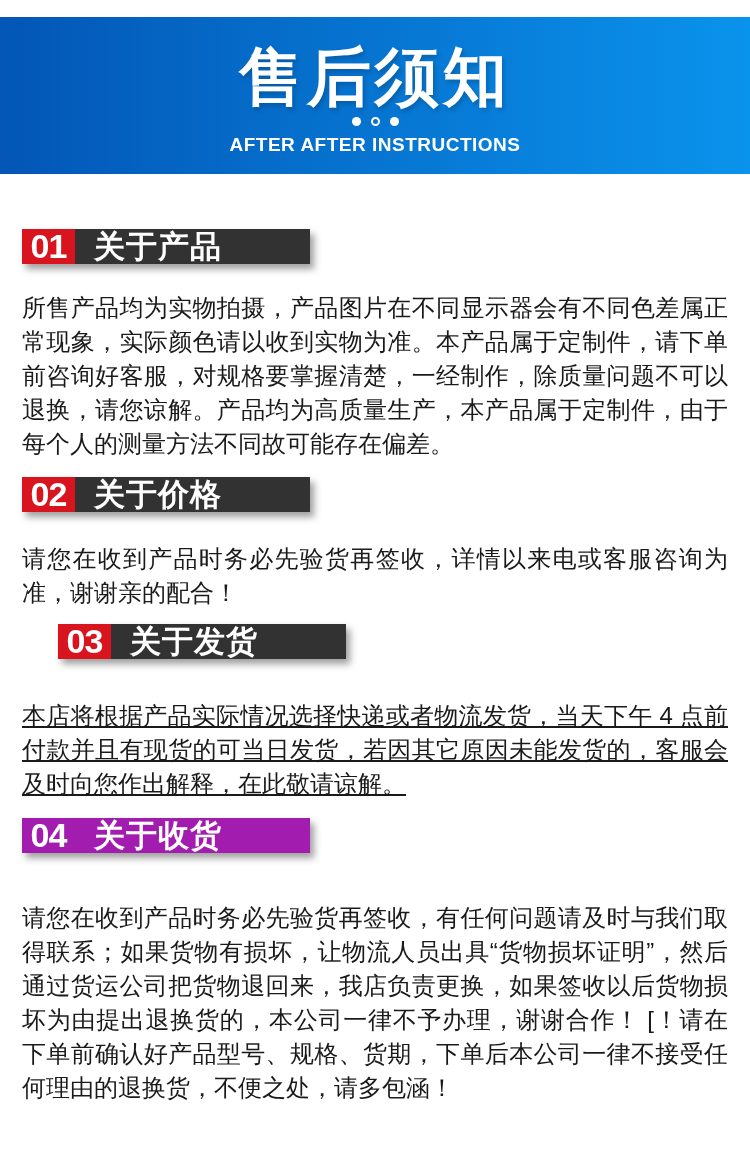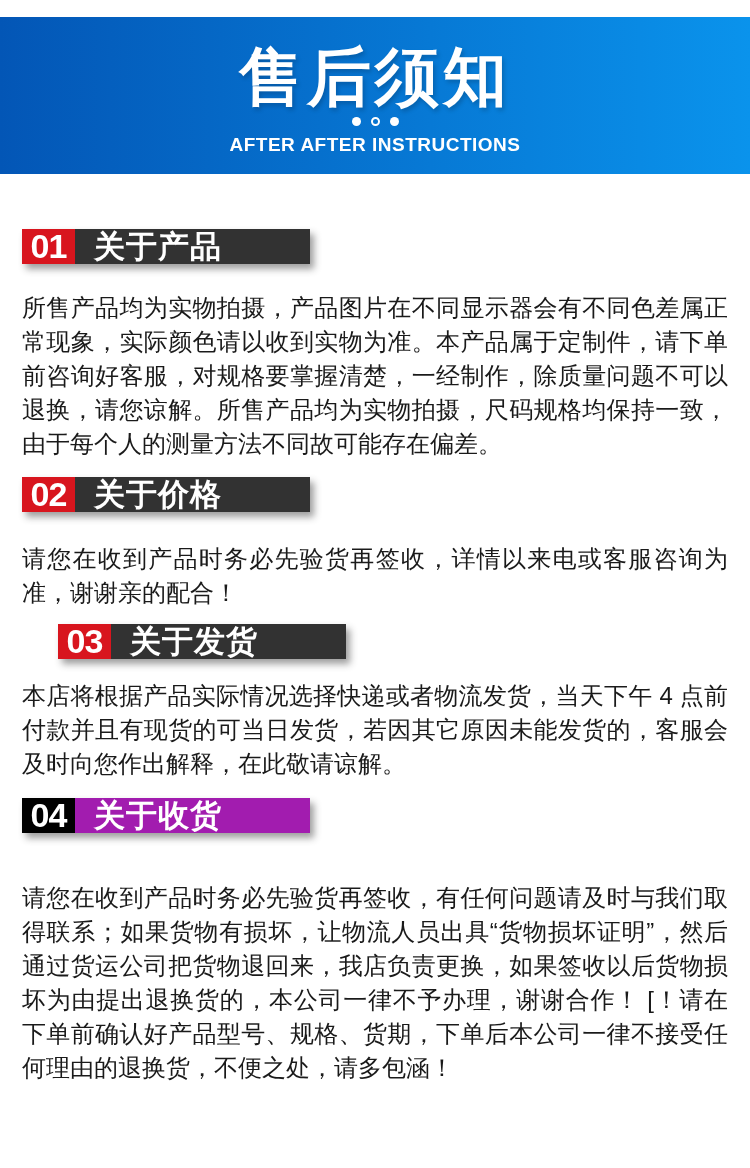--- a/index.html
+++ b/index.html
@@ -76,21 +76,21 @@
     font-size:24px;
     line-height:34px;
     color:#1a1a1a;
     text-align:justify;
   }
   .s1 .section-header{margin-top:55px;}
   .s1 .section-body{margin-top:27px;}
   .s2 .section-header{margin-top:16px;justify-content:space-between;}
   .s2 .section-body{margin-top:30px;}
   .s3 .section-header{margin-top:14px;margin-left:36px;}
-  .s3 .section-body{margin-top:20px;}
+  .s3 .section-body{margin-top:40px;text-decoration:underline;}
   .s4 .section-header{margin-top:17px;}
   .s4 .section-body{margin-top:48px;}
 </style>
 </head>
 <body>
 
 <div class="banner" style="background: linear-gradient(90deg, rgb(3, 86, 182), rgb(10, 147, 236));">
   <div class="banner-title">售后须知</div>
   <div class="dots">
     <span class="dot filled"></span>
@@ -100,40 +100,40 @@
   <div class="banner-subtitle">AFTER AFTER INSTRUCTIONS</div>
 </div>
 
 <div class="content">
 
   <div class="section s1">
     <div class="section-header">
       <div class="num" style="background: rgb(216, 21, 30);">01</div>
       <div class="bar" style="background: rgb(50, 50, 50);">关于产品</div>
     </div>
-    <div class="section-body" style="color: rgb(26, 26, 26);">所售产品均为实物拍摄，产品图片在不同显示器会有不同色差属正常现象，实际颜色请以收到实物为准。本产品属于定制件，请下单前咨询好客服，对规格要掌握清楚，一经制作，除质量问题不可以退换，请您谅解。所售产品均为实物拍摄，尺码规格均保持一致，由于每个人的测量方法不同故可能存在偏差。</div>
+    <div class="section-body" style="color: rgb(26, 26, 26);">所售产品均为实物拍摄，产品图片在不同显示器会有不同色差属正常现象，实际颜色请以收到实物为准。本产品属于定制件，请下单前咨询好客服，对规格要掌握清楚，一经制作，除质量问题不可以退换，请您谅解。产品均为高质量生产，本产品属于定制件，由于每个人的测量方法不同故可能存在偏差。</div>
   </div>
 
   <div class="section s2">
     <div class="section-header">
       <div class="num" style="background: rgb(216, 21, 30);">02</div>
       <div class="bar" style="background: rgb(50, 50, 50);">关于价格</div>
     </div>
     <div class="section-body" style="color: rgb(26, 26, 26);">请您在收到产品时务必先验货再签收，详情以来电或客服咨询为准，谢谢亲的配合！</div>
   </div>
 
   <div class="section s3">
     <div class="section-header">
       <div class="num" style="background: rgb(216, 21, 30);">03</div>
       <div class="bar" style="background: rgb(50, 50, 50);">关于发货</div>
     </div>
     <div class="section-body" style="color: rgb(26, 26, 26);">本店将根据产品实际情况选择快递或者物流发货，当天下午 4 点前付款并且有现货的可当日发货，若因其它原因未能发货的，客服会及时向您作出解释，在此敬请谅解。</div>
   </div>
 
   <div class="section s4">
     <div class="section-header">
-      <div class="num" style="background: #000000;">04</div>
+      <div class="num" style="background: #a21caf;">04</div>
       <div class="bar" style="background: #a21caf;">关于收货</div>
     </div>
     <div class="section-body" style="color: rgb(26, 26, 26);">请您在收到产品时务必先验货再签收，有任何问题请及时与我们取得联系；如果货物有损坏，让物流人员出具“货物损坏证明”，然后通过货运公司把货物退回来，我店负责更换，如果签收以后货物损坏为由提出退换货的，本公司一律不予办理，谢谢合作！ [！请在下单前确认好产品型号、规格、货期，下单后本公司一律不接受任何理由的退换货，不便之处，请多包涵！</div>
   </div>
 
 </div>
 
 </body></html>

